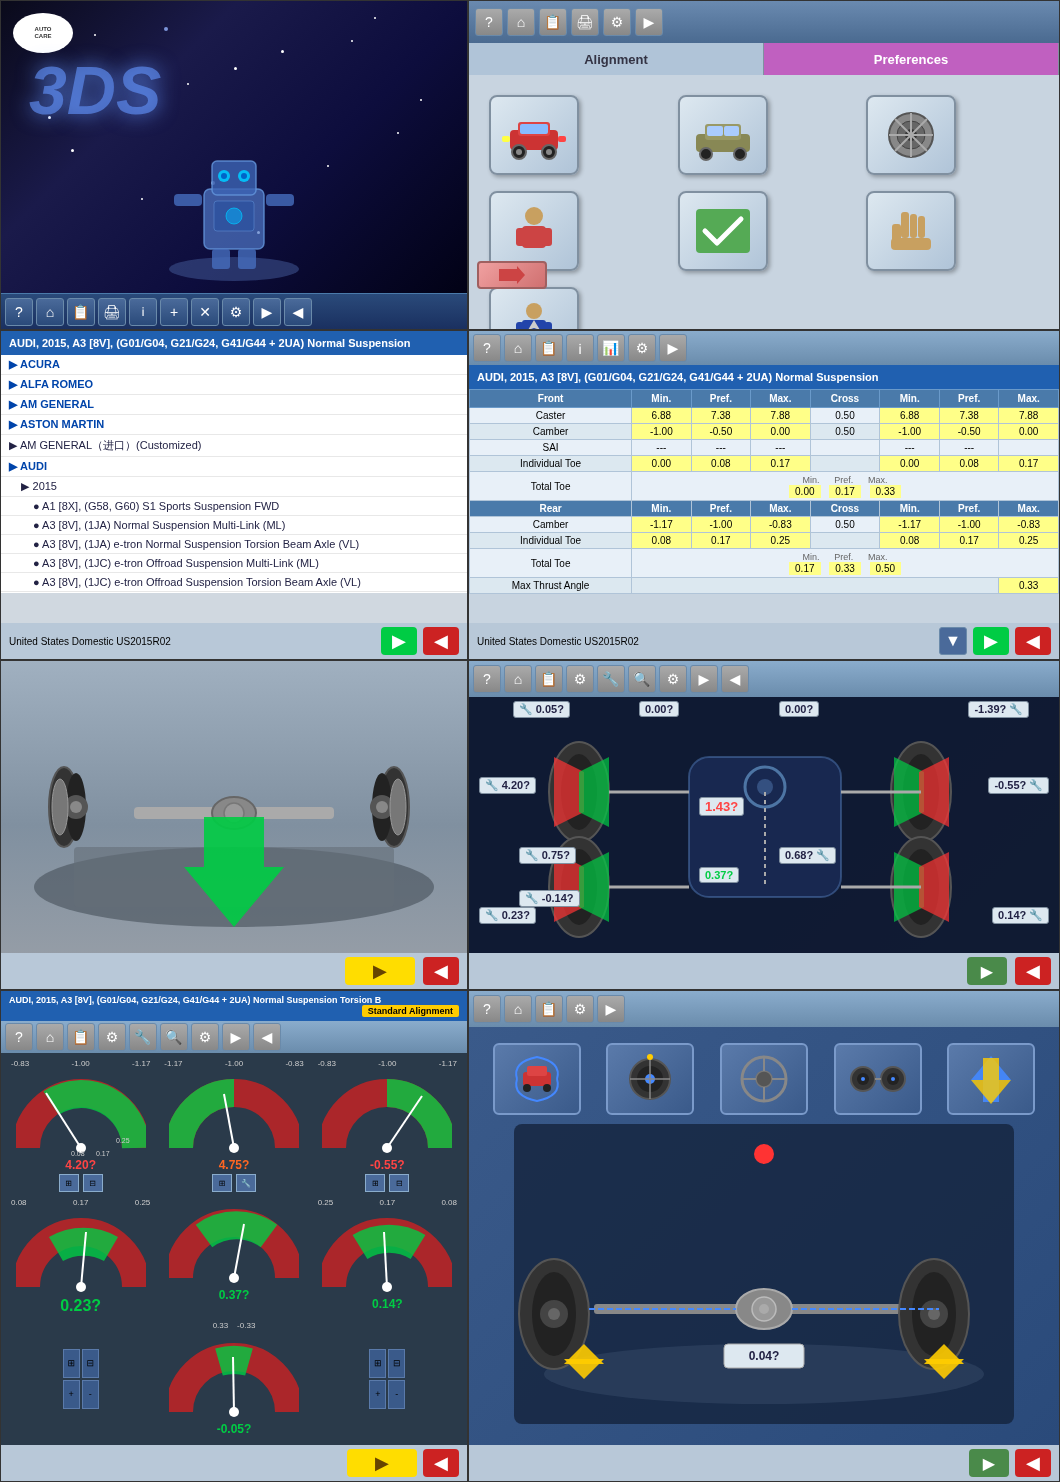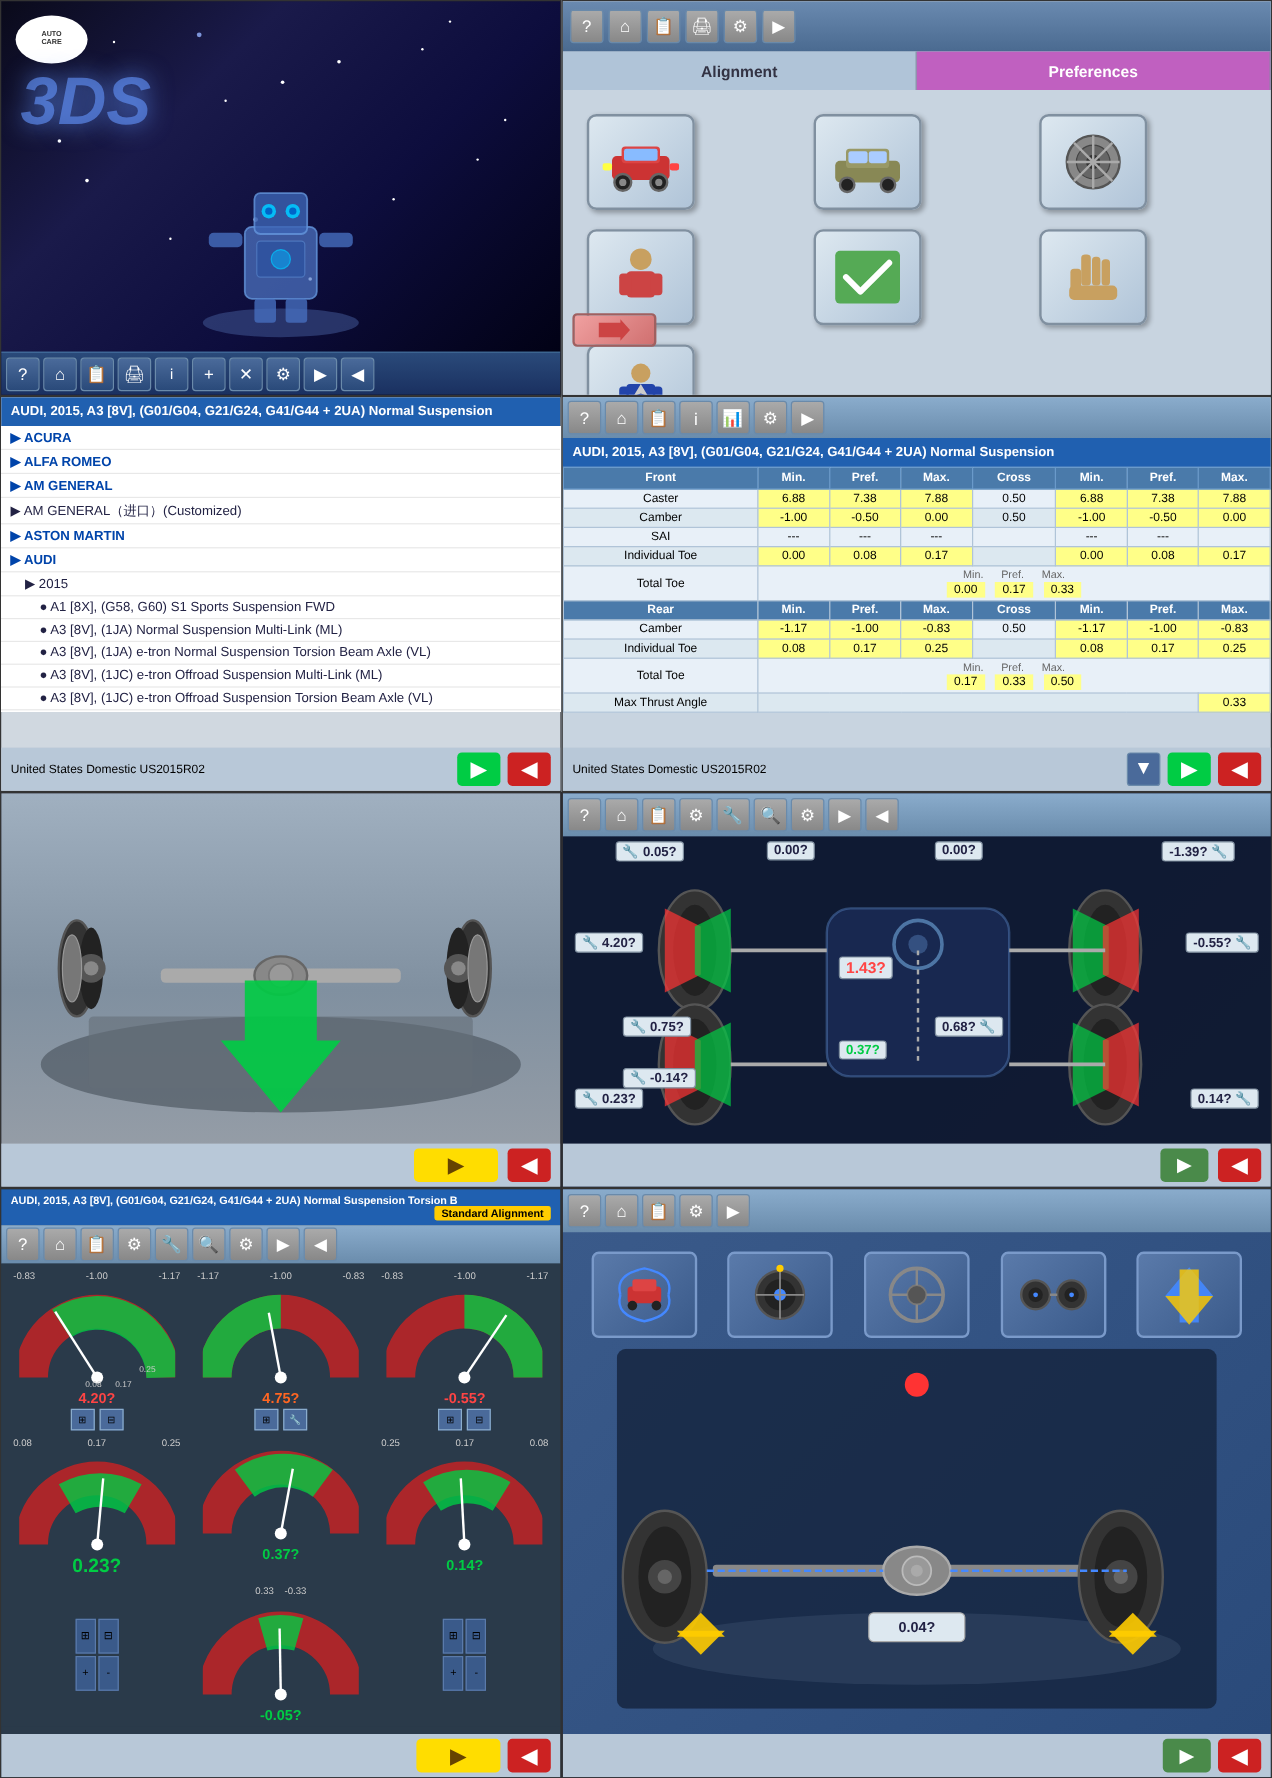--- a/index.html
+++ b/index.html
@@ -37,22 +37,22 @@
       align-items: center;
       justify-content: center;
       font-size: 8px;
       font-weight: bold;
       color: #333;
       text-align: center;
     }
     .splash-3ds {
       position: absolute;
       top: 50px;
-      left: 16px;
-      font-size: 56px;
+      left: 28px;
+      font-size: 68px;
       font-weight: bold;
       color: rgba(100,150,255,0.6);
       font-style: italic;
       text-shadow: 0 0 20px rgba(100,150,255,0.8);
       text-align: center;
     }
     .robot-figure {
       position: absolute;
       bottom: 40px;
       left: 50%;
@@ -567,22 +567,22 @@
       </div>
     </div>
   </div>
 
   <div class="panel panel-vehiclelist">
     <div class="vl-header">AUDI, 2015, A3 [8V], (G01/G04, G21/G24, G41/G44 + 2UA) Normal Suspension</div>
     <div class="vl-body">
       <div class="vl-item bold">▶ ACURA</div>
       <div class="vl-item bold">▶ ALFA ROMEO</div>
       <div class="vl-item bold">▶ AM GENERAL</div>
+      <div class="vl-item bold">▶ ASTON MARTIN</div>
       <div class="vl-item">▶ AM GENERAL（进口）(Customized)</div>
-      <div class="vl-item bold">▶ ASTON MARTIN</div>
       <div class="vl-item bold">▶ AUDI</div>
       <div class="vl-item sub">▶ 2015</div>
       <div class="vl-item subsub">● A1 [8X], (G58, G60) S1 Sports Suspension FWD</div>
       <div class="vl-item subsub">● A3 [8V], (1JA) Normal Suspension Multi-Link (ML)</div>
       <div class="vl-item subsub">● A3 [8V], (1JA) e-tron Normal Suspension Torsion Beam Axle (VL)</div>
       <div class="vl-item subsub">● A3 [8V], (1JC) e-tron Offroad Suspension Multi-Link (ML)</div>
       <div class="vl-item subsub">● A3 [8V], (1JC) e-tron Offroad Suspension Torsion Beam Axle (VL)</div>
       <div class="vl-item subsub">● A3 [8V], (G01/G04, G21/G24 + 2UF) Offroad Suspension Multi-Link (ML</div>
 
     </div>

